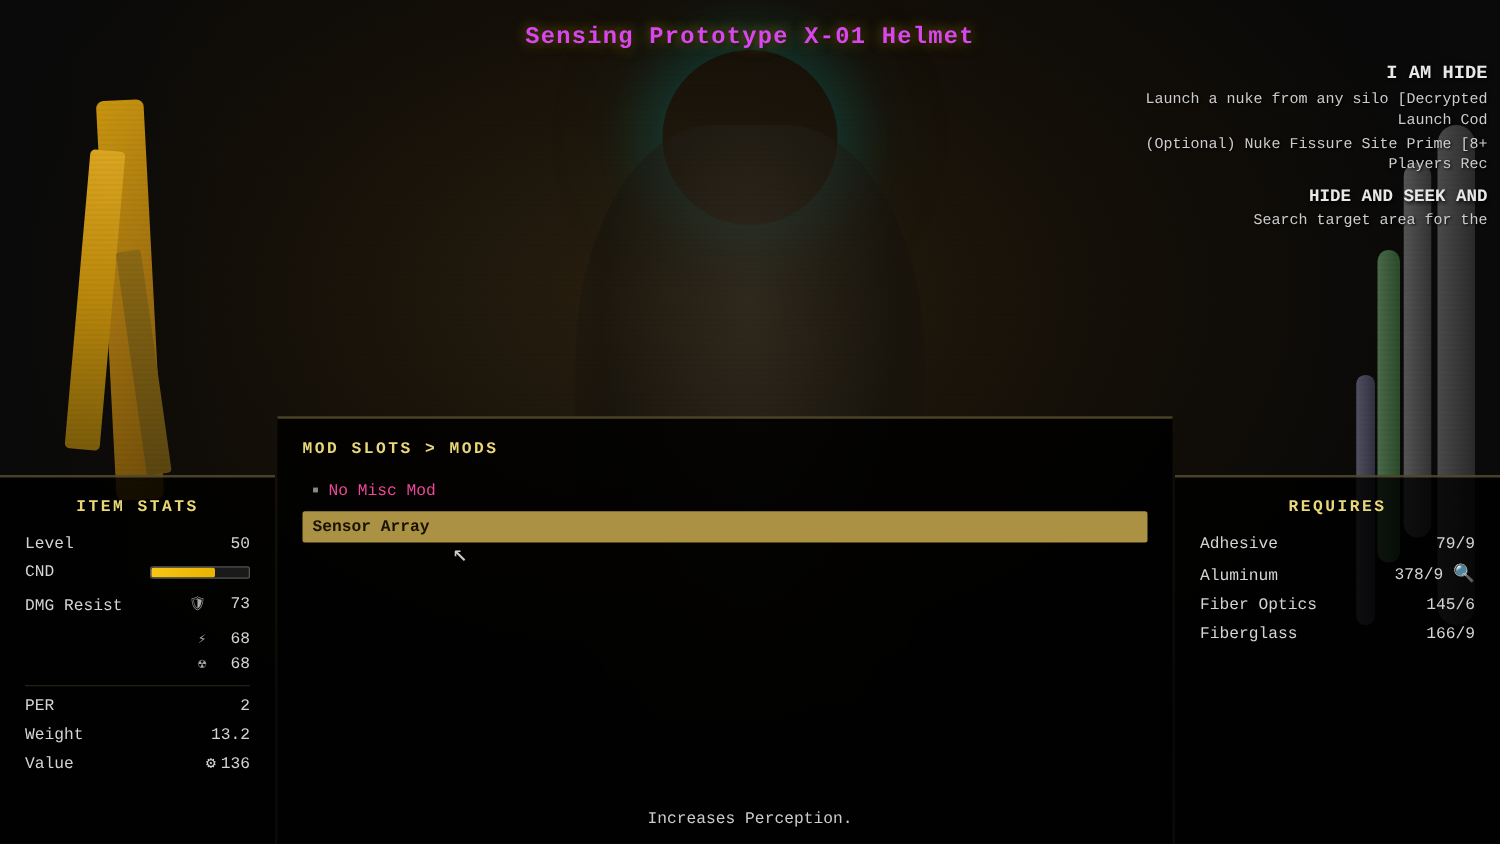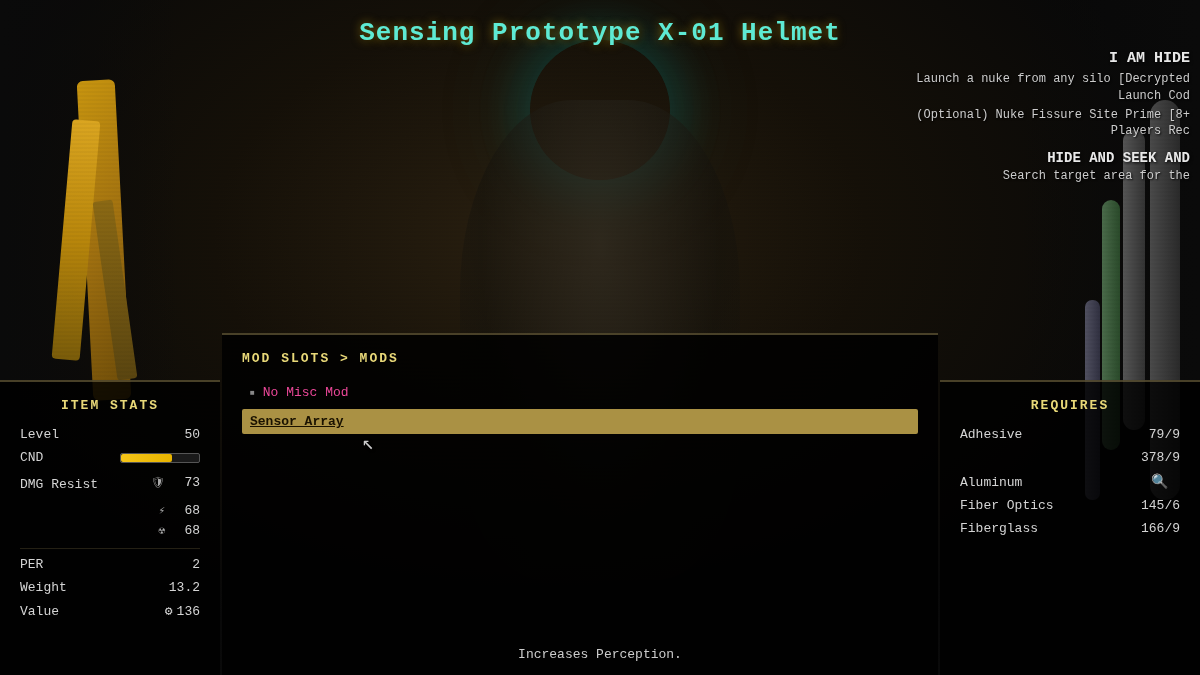--- a/index.html
+++ b/index.html
@@ -31,23 +31,23 @@
     #item-title {
       position: absolute;
       top: 18px;
       left: 50%;
       transform: translateX(-50%);
       text-align: center;
       z-index: 10;
     }
 
     #item-title .title-text {
-      font-size: 26px;
-      font-weight: bold;
-      color: #5eead4;
+      font-size: 19px;
+      font-weight: bold;
+      color: #d946ef;
       text-shadow: 0 0 10px rgba(245, 197, 24, 0.5), 2px 2px 4px rgba(0,0,0,0.8);
       white-space: nowrap;
       letter-spacing: 1px;
     }
 
     
     #quest-panel {
       position: absolute;
       top: 50px;
       right: 0;
@@ -222,21 +222,20 @@
       content: '■';
       color: #888;
       font-size: 8px;
     }
 
     .mod-item.selected {
       background: rgba(200, 170, 80, 0.85);
       color: #1a1200;
       font-weight: bold;
       border-radius: 2px;
-      text-decoration: underline;
     }
 
     .mod-item.selected::before {
       content: none;
     }
 
     
     #requires-panel {
       width: 260px;
       background: rgba(0, 0, 0, 0.82);
@@ -408,21 +407,21 @@
   <div id="requires-panel">
     <div class="panel-header">REQUIRES</div>
 
     <div class="requires-row">
       <span class="requires-label">Adhesive</span>
       <span class="requires-value">79/9</span>
     </div>
 
     <div class="requires-row">
       <span class="requires-label">Aluminum</span>
-      <div style="display:flex;align-items:center;gap:8px;flex-direction:column;">
+      <div style="display:flex;align-items:center;gap:8px;">
         <span class="requires-value">378/9</span>
         <span class="search-icon">🔍</span>
       </div>
     </div>
 
     <div class="requires-row">
       <span class="requires-label">Fiber Optics</span>
       <span class="requires-value">145/6</span>
     </div>
 

